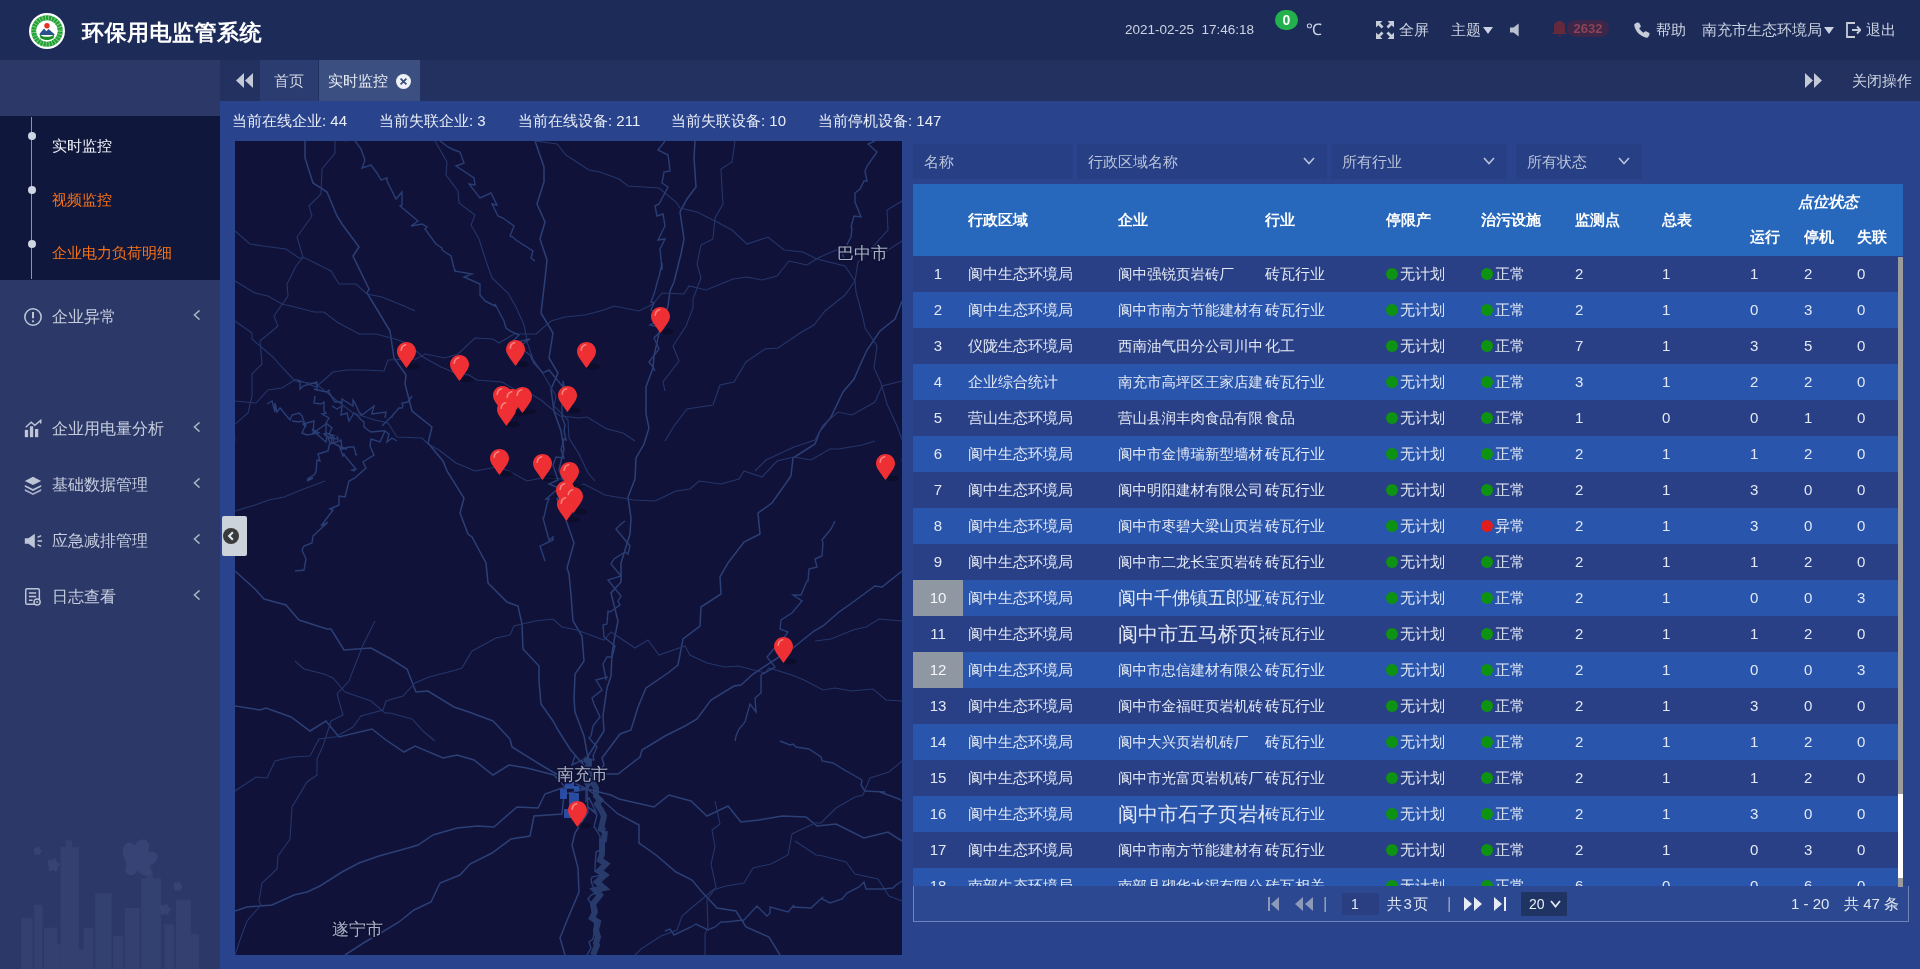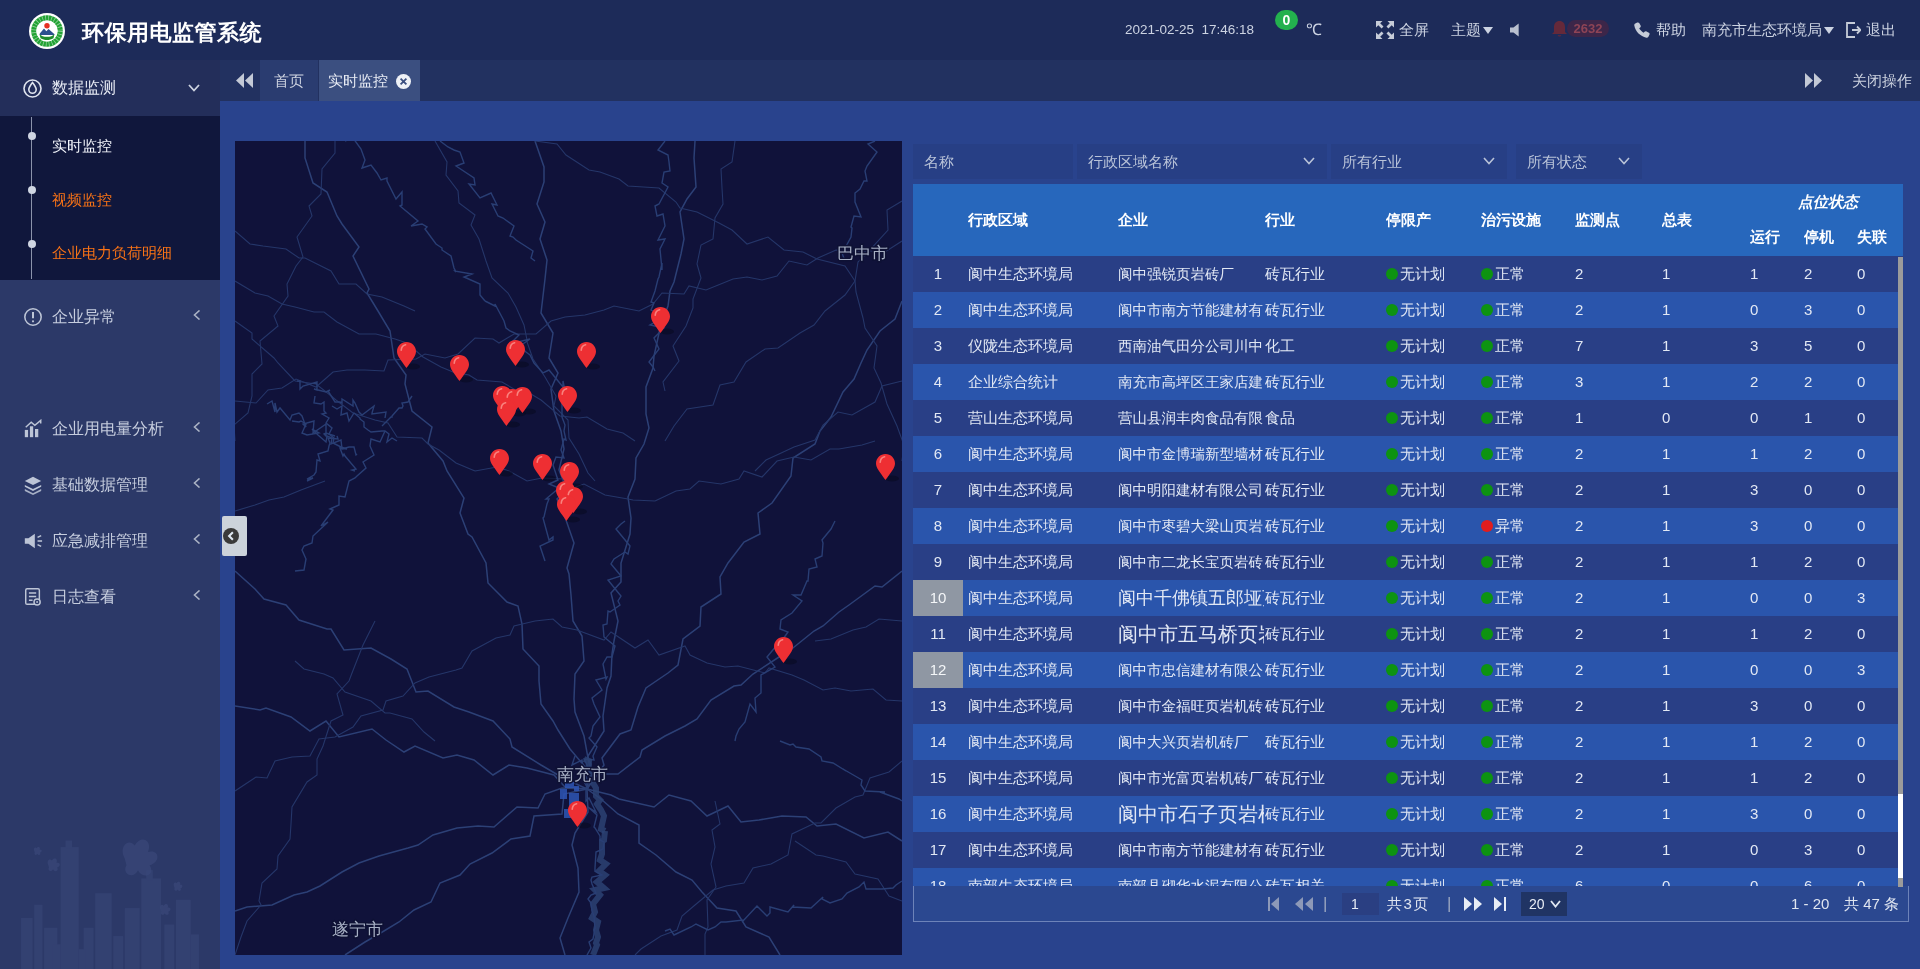--- a/index.html
+++ b/index.html
@@ -94,30 +94,20 @@
   <svg class="abs" style="left:1824px;top:27px" width="10" height="7" viewBox="0 0 10 7" fill="#ccd3e2">
       <path d="M0 0 L10 0 L5 7 Z"></path>
     </svg>
   <svg class="abs" style="left:1845px;top:22px" width="16" height="16" viewBox="0 0 16 16" fill="none" stroke="#c6ccd8" stroke-width="1.8">
     <path d="M10 1 L2 1 L2 15 L10 15" fill="none"></path>
     <path d="M7 8 L15 8 M12 4.5 L15.5 8 L12 11.5" fill="none"></path>
   </svg>
   <div class="hitem" style="left:1866px">退出</div>
 </div>
 <div id="sb">
-  <div id="dmhead">
-    <svg class="abs" style="left:23px;top:19px" width="19" height="19" viewBox="0 0 19 19" fill="none" stroke="#dfe4ee" stroke-width="1.6">
-      <circle cx="9.5" cy="9.5" r="8.5"></circle>
-      <path d="M9.5 3.5 C9.5 3.5 5.8 8.2 5.8 10.6 A3.7 3.7 0 0 0 13.2 10.6 C13.2 8.2 9.5 3.5 9.5 3.5 Z"></path>
-    </svg>
-    <div class="abs" style="left:52px;line-height:56px">数据监测</div>
-    <svg class="abs" style="left:188px;top:24px" width="12" height="8" viewBox="0 0 12 8" fill="none" stroke="#cdd3e0" stroke-width="1.8">
-        <path d="M1 1 L6 6.5 L11 1"></path>
-      </svg>
-  </div>
   <div id="submenu">
     <div class="vline"></div>
     <div class="dot" style="top:16px"></div>
     <div class="dot" style="top:70px"></div>
     <div class="dot" style="top:124px"></div>
     <div class="si" style="top:21px;color:#f2f5fb">实时监控</div>
     <div class="si" style="top:75px">视频监控</div>
     <div class="si" style="top:128px">企业电力负荷明细</div>
   </div>
   <div class="m1" style="top:229px">
@@ -216,20 +206,27 @@
         <path d="M4.6 4.6 L10.4 10.4 M10.4 4.6 L4.6 10.4" stroke="#3b4f80" stroke-width="1.8"></path>
       </svg>
   </div>
   <svg class="abs" style="left:1585px;top:13px" width="17" height="15" viewBox="0 0 17 15" fill="#c3c9d6">
     <path d="M9 0 L9 15 L17 7.5 Z"></path>
       <path d="M0 0 L0 15 L8 7.5 Z"></path>
   </svg>
   <div class="tab" style="left:1632px">关闭操作</div>
 </div>
 <div id="content">
+  <div id="stats">
+    <span style="left:12px">当前在线企业: 44</span>
+    <span style="left:159px">当前失联企业: 3</span>
+    <span style="left:298px">当前在线设备: 211</span>
+    <span style="left:451px">当前失联设备: 10</span>
+    <span style="left:598px">当前停机设备: 147</span>
+  </div>
   <div id="map">
 <svg width="667" height="814" viewBox="0 0 667 814">
 <style>
 .r1{fill:none;stroke:#253669;stroke-width:1.1}
 .r2{fill:none;stroke:#2c4076;stroke-width:1.5}
 .rv{fill:none;stroke:#293e74;stroke-width:1.4}
 .rvw{fill:none;stroke:#2c4273;stroke-width:6;opacity:.85}
 .lbl{fill:#a7b0c4;font-family:"Liberation Sans",sans-serif;font-size:17px;paint-order:stroke;stroke:#0e1134;stroke-width:3px}
 </style>
 <defs>

